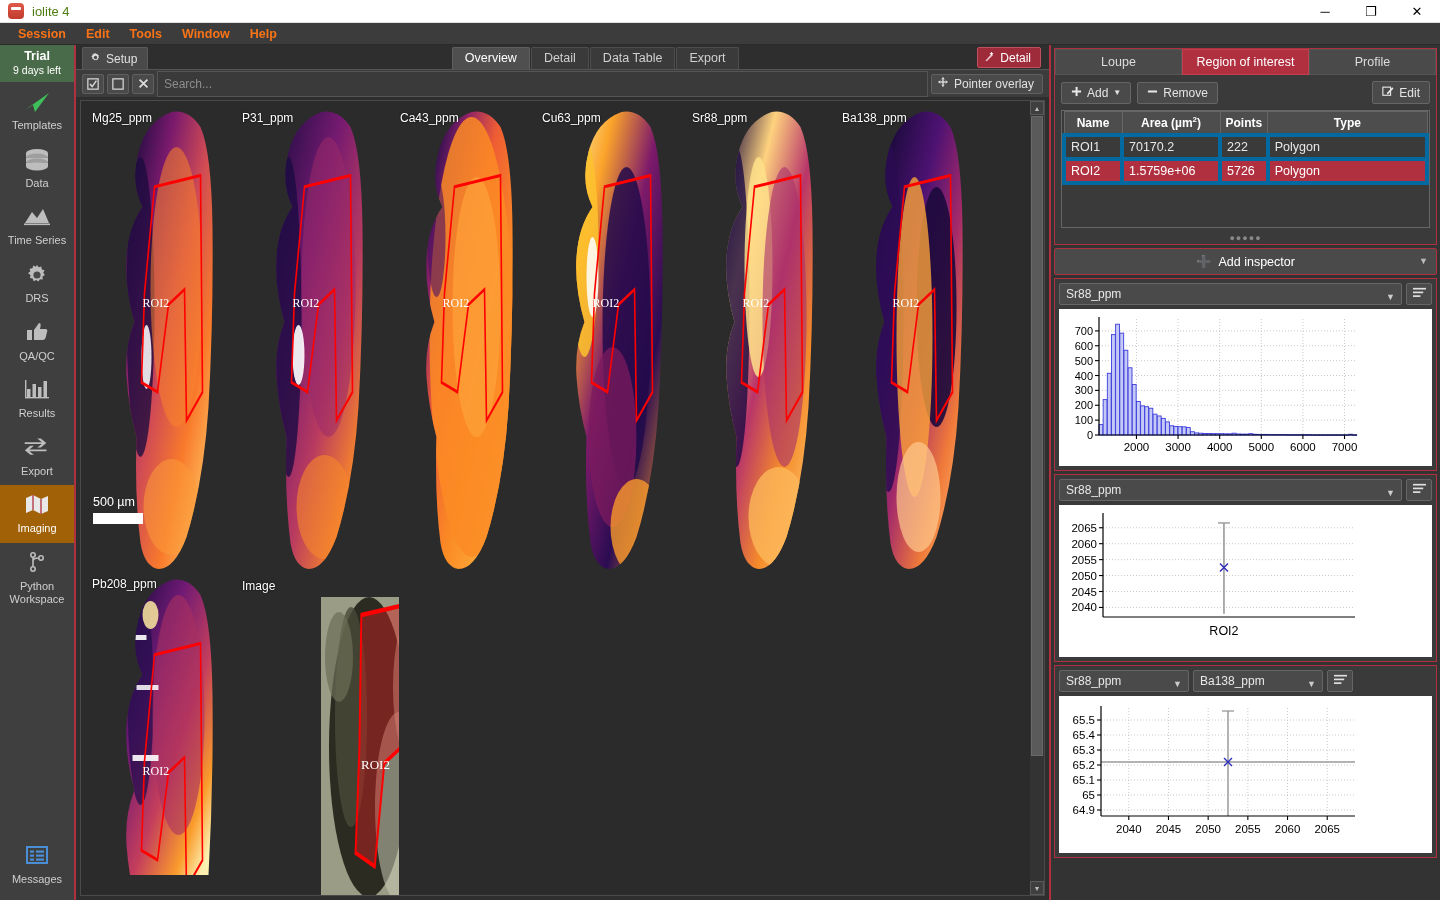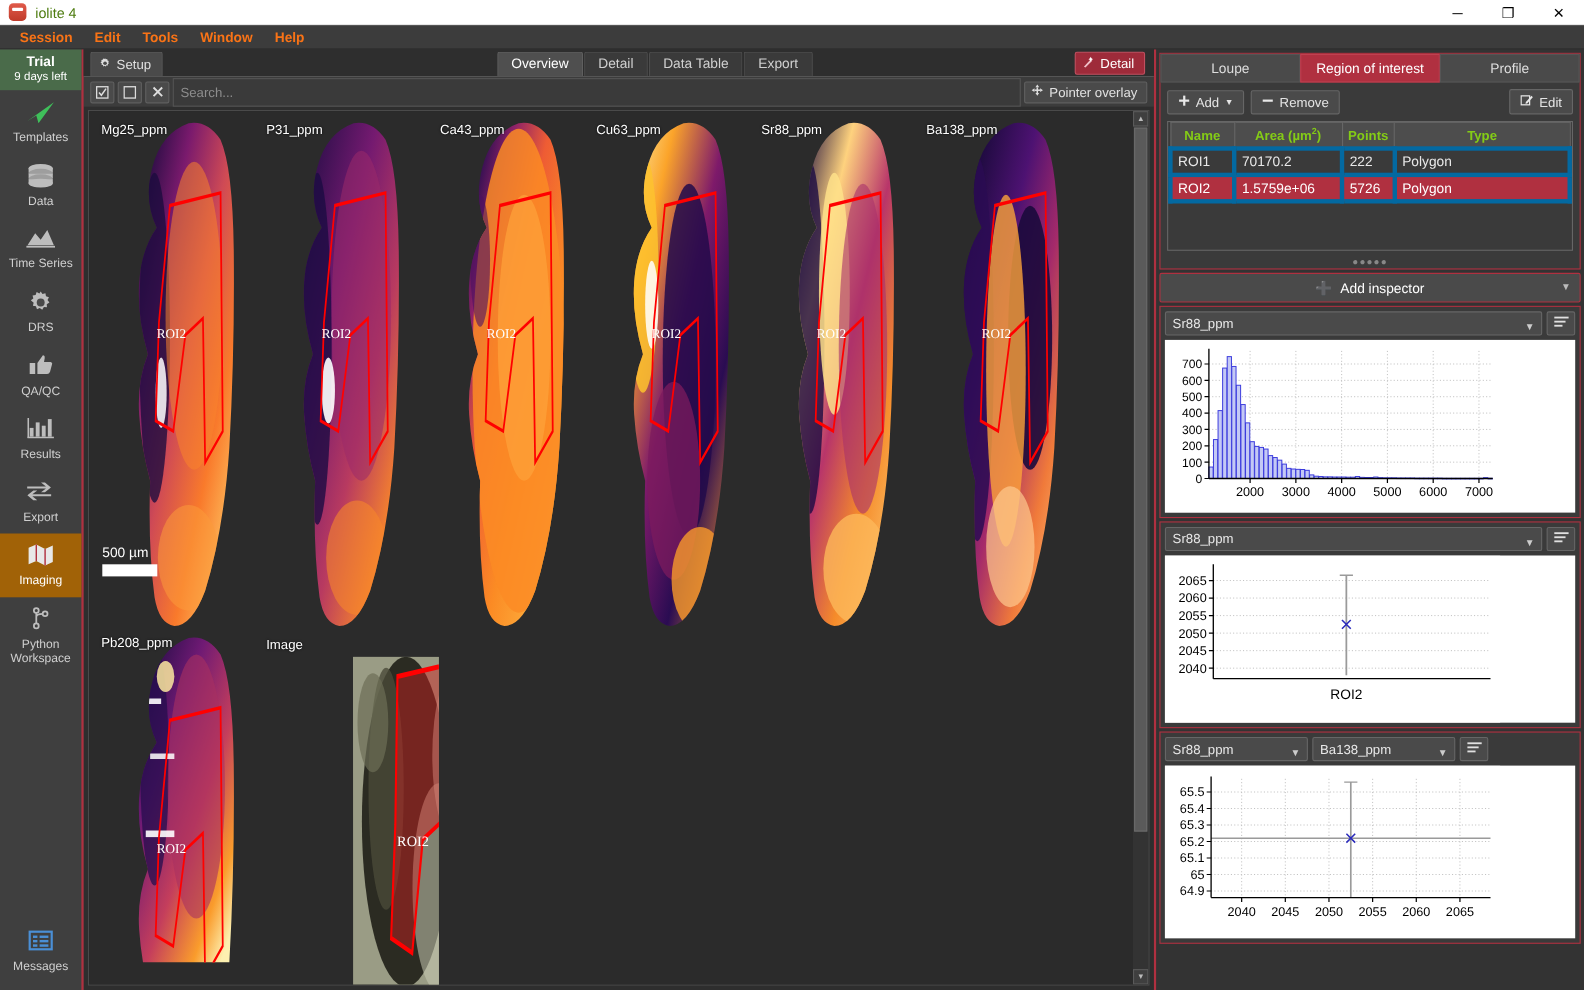--- a/index.html
+++ b/index.html
@@ -157,21 +157,21 @@
   #roi-toolbar { display:flex; align-items:center; gap:6px; padding:6px; }
   .rbtn {
     background:#4a4a4a; border:1px solid #666; color:#e4e4e4;
     font-size:12px; padding:3px 9px; border-radius:2px;
     display:flex; align-items:center; gap:5px;
   }
   #edit-btn { margin-left:auto; }
   #roi-table-wrap { margin: 0 6px 6px 6px; border:1px solid #666; background:#3a3a3a; height:118px; }
   table { width:100%; border-collapse:collapse; font-size:12.5px; }
   th {
-    background:#4d4d4d; color:#84cc16; font-weight:bold; padding:3px 5px;
+    background:#4d4d4d; color:#ffffff; font-weight:bold; padding:3px 5px;
     border:1px solid #666; text-align:center; font-size:12px;
   }
   td { padding:3px 5px; border:4px solid #0369a1; color:#e8e8e8; }
   tr.sel td { background:#b03040; color:#fff; }
   #grip { text-align:center; color:#888; font-size:9px; letter-spacing:1px; height:10px; line-height:8px;}
 
   #add-inspector {
     background:#4a4a4a; border:1px solid #b03040; color:#fff;
     font-size:12.5px; padding: 5px; text-align:center; position:relative;
     border-radius:2px;

